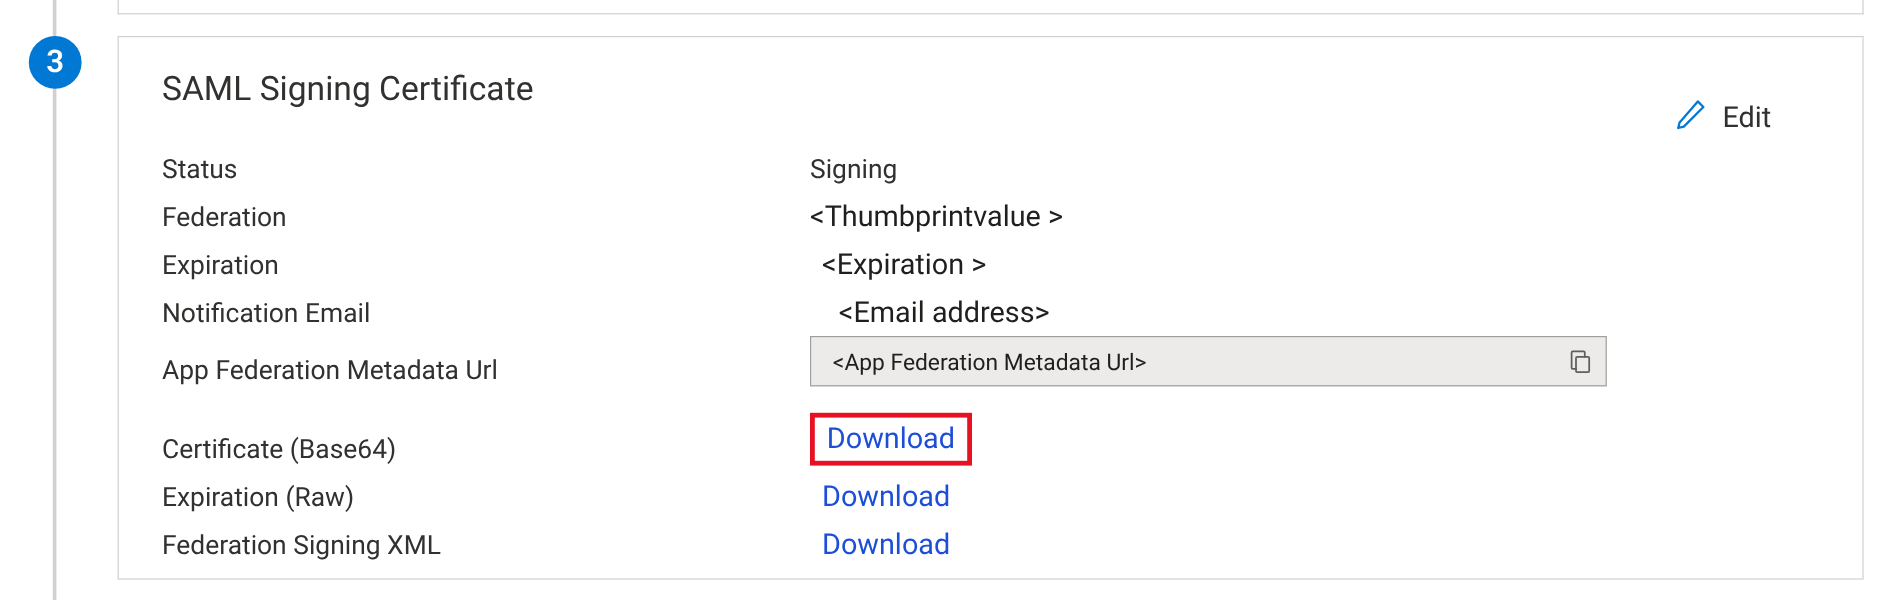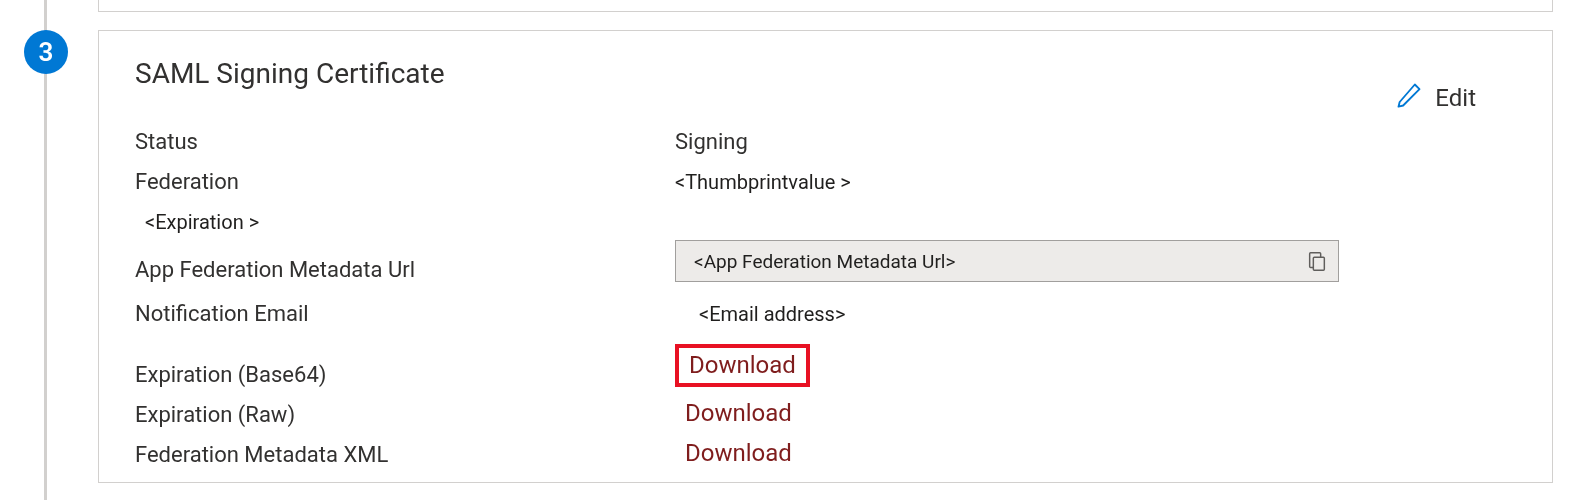--- a/index.html
+++ b/index.html
@@ -89,38 +89,38 @@
   .label {
     width: 540px;
     font-size: 22px;
     color: #323130;
   }
   .value {
     font-size: 22px;
     color: #323130;
   }
   .value.placeholder {
-    font-size: 20px;
+    font-size: 24px;
     color: #201f1e;
   }
   .url-box {
     display: flex;
     align-items: center;
     width: 664px;
     height: 42px;
     border: 1px solid #a19f9d;
     background: #edebe9;
     padding: 0 10px 0 18px;
     font-size: 19px;
     color: #201f1e;
   }
   .url-box .url-text { flex: 1; }
   .url-box .copy-icon { cursor: pointer; display:flex; align-items:center; }
   .link {
-    color: #7f1d1d;
+    color: #1d4ed8;
     font-size: 24px;
     cursor: pointer;
   }
   .link-wrap {
     display: inline-block;
     padding: 0 10px;
   }
   .link-wrap.highlight {
     border: 4px solid #e81123;
     padding: 0 10px;
@@ -158,58 +158,59 @@
       <div class="label">Status</div>
       <div class="value">Signing</div>
     </div>
 
     <div class="row">
       <div class="label">Federation</div>
       <div class="value placeholder">&lt;Thumbprintvalue &gt;</div>
     </div>
 
     <div class="row">
+      <div class="label">Expiration</div>
       <div class="value placeholder" style="padding-left:10px">&lt;Expiration &gt;</div>
+    </div>
+
+    <div class="row">
+      <div class="label">Notification Email</div>
+      <div class="value placeholder" style="padding-left:24px">&lt;Email address&gt;</div>
     </div>
 
     <div class="row" style="margin-bottom:10px;">
       <div class="label">App Federation Metadata Url</div>
       <div class="url-box">
         <span class="url-text">&lt;App Federation Metadata Url&gt;</span>
         <span class="copy-icon">
           <svg width="22" height="22" viewBox="0 0 24 24" fill="none" stroke="#605e5c" stroke-width="1.6" stroke-linecap="round" stroke-linejoin="round">
             <rect x="8" y="8" width="12" height="14" rx="1"></rect>
             <path d="M16 8V4a1 1 0 0 0-1-1H5a1 1 0 0 0-1 1v14a1 1 0 0 0 1 1h3"></path>
           </svg>
         </span>
       </div>
     </div>
 
-    <div class="row">
-      <div class="label">Notification Email</div>
-      <div class="value placeholder" style="padding-left:24px">&lt;Email address&gt;</div>
-    </div>
-
     <div class="gap"></div>
 
     <div class="row">
-      <div class="label">Expiration (Base64)</div>
+      <div class="label">Certificate (Base64)</div>
       <span class="link-wrap highlight">
         <span class="link">Download</span>
       </span>
     </div>
 
     <div class="row">
       <div class="label">Expiration (Raw)</div>
       <span class="link-wrap">
         <span class="link">Download</span>
       </span>
     </div>
 
     <div class="row">
-      <div class="label">Federation Metadata XML</div>
+      <div class="label">Federation Signing XML</div>
       <span class="link-wrap">
         <span class="link">Download</span>
       </span>
     </div>
 
   </div>
 </div>
 
 </body></html>

